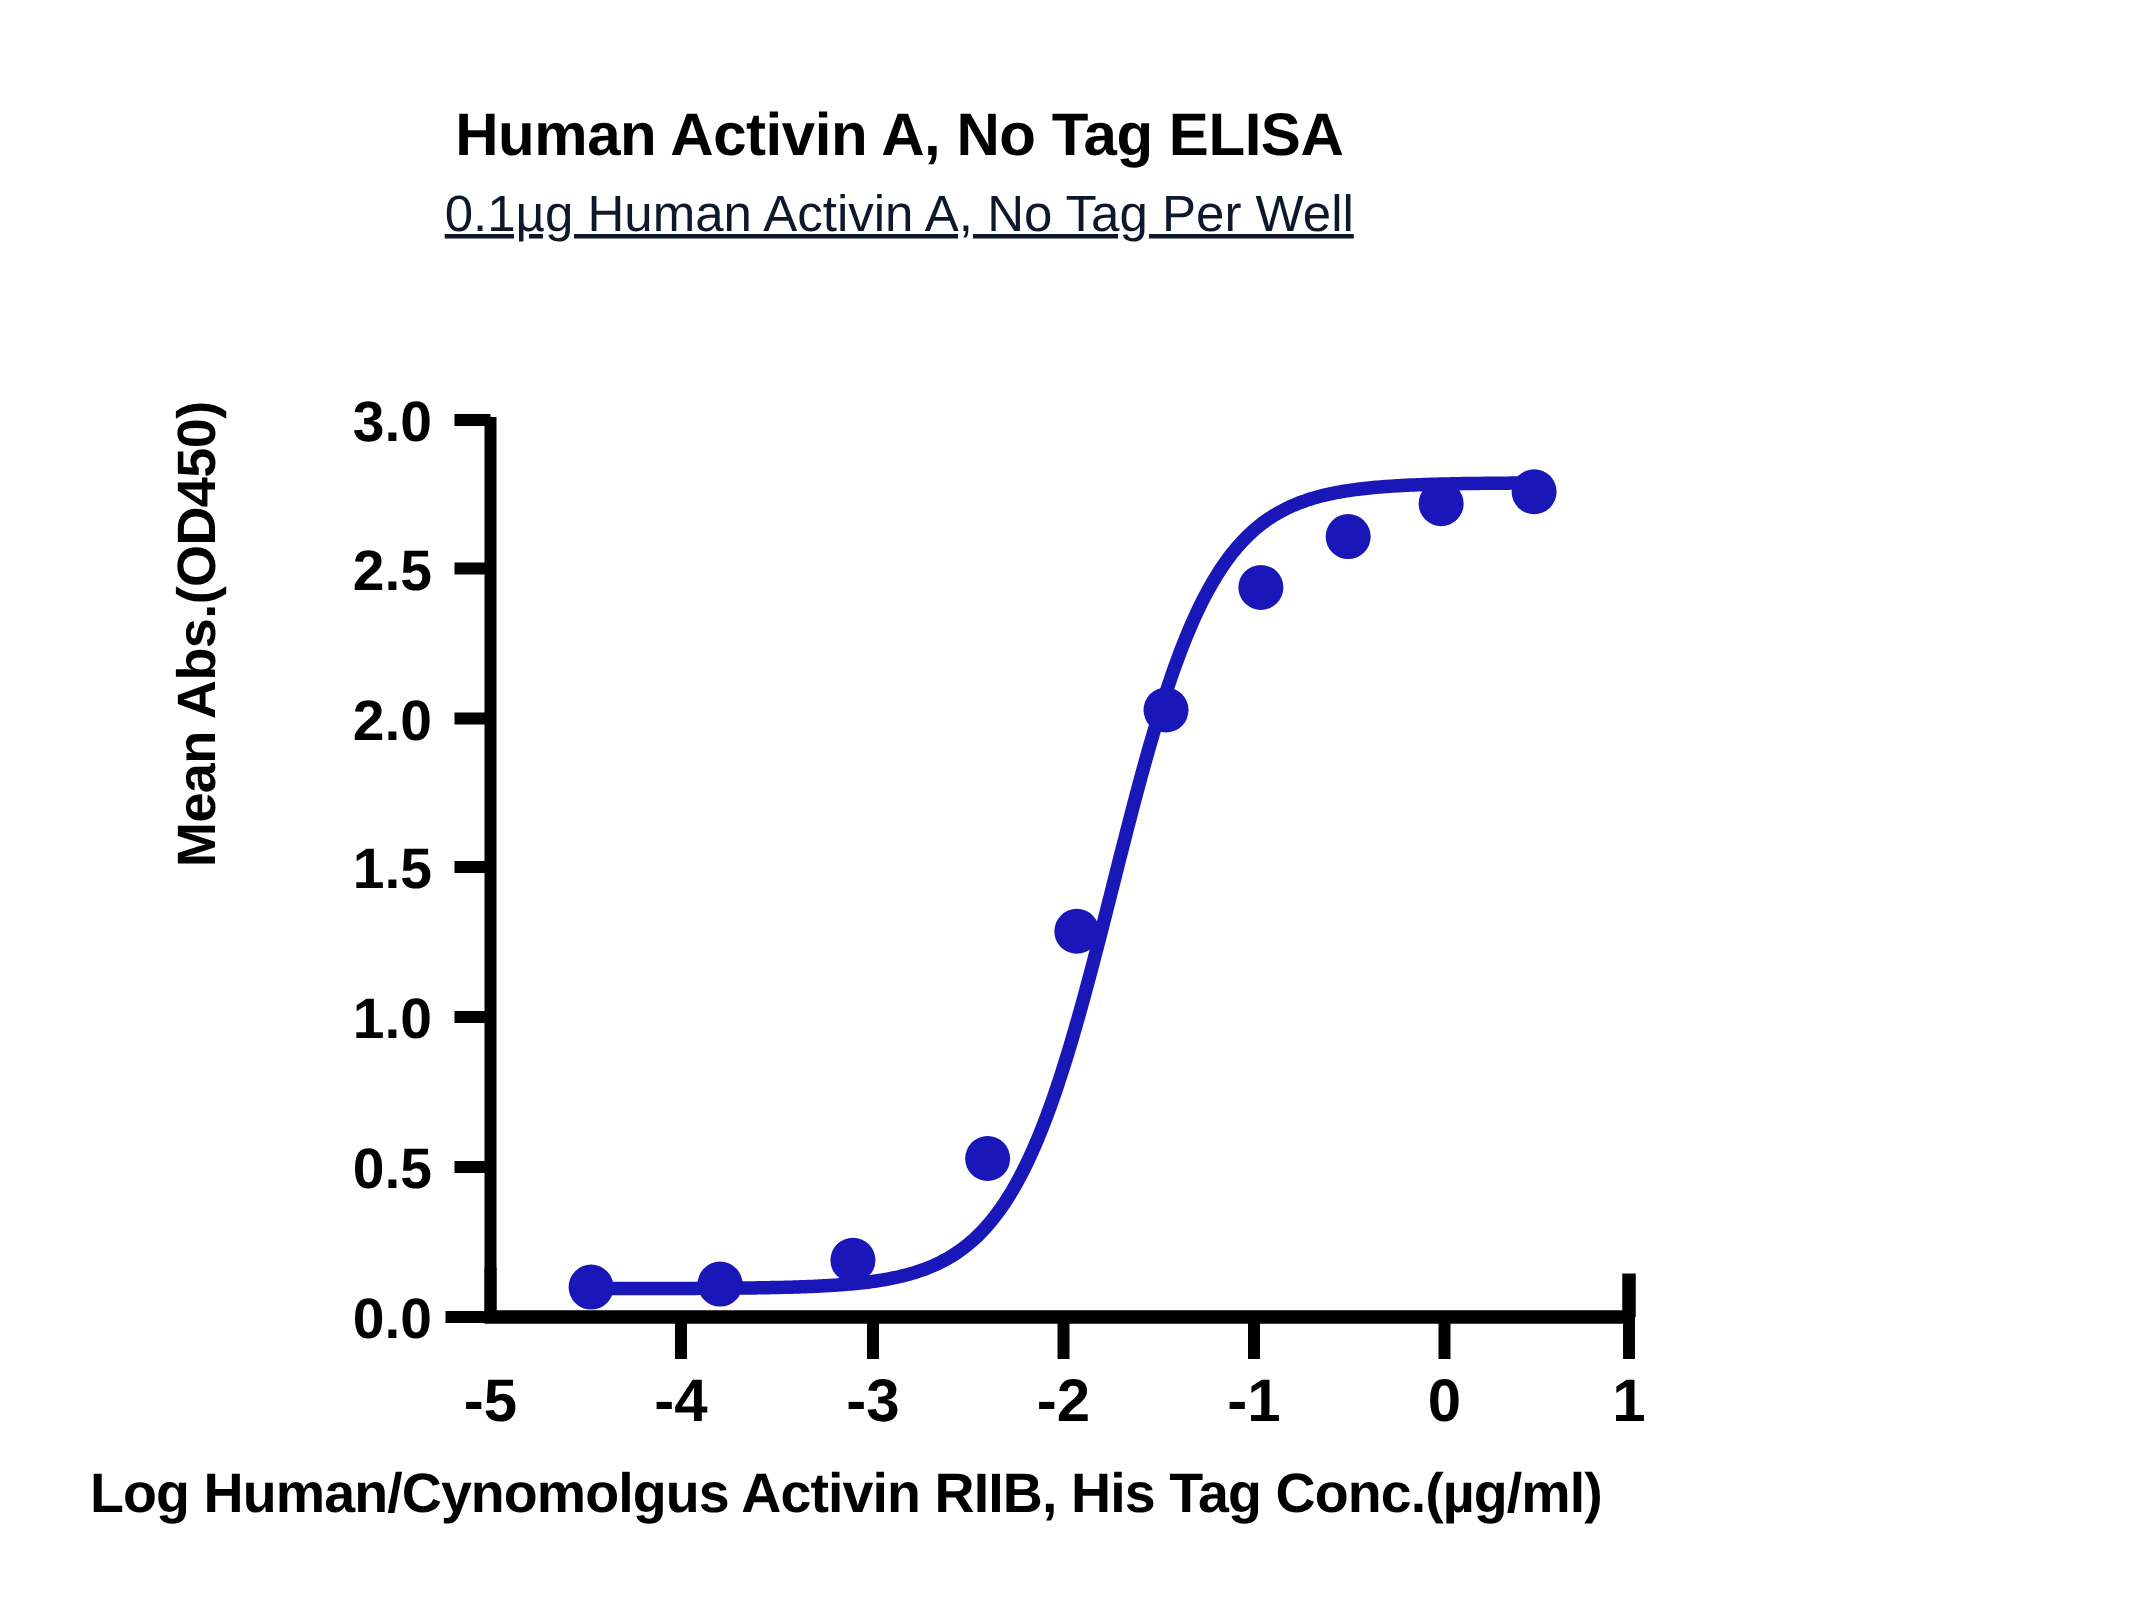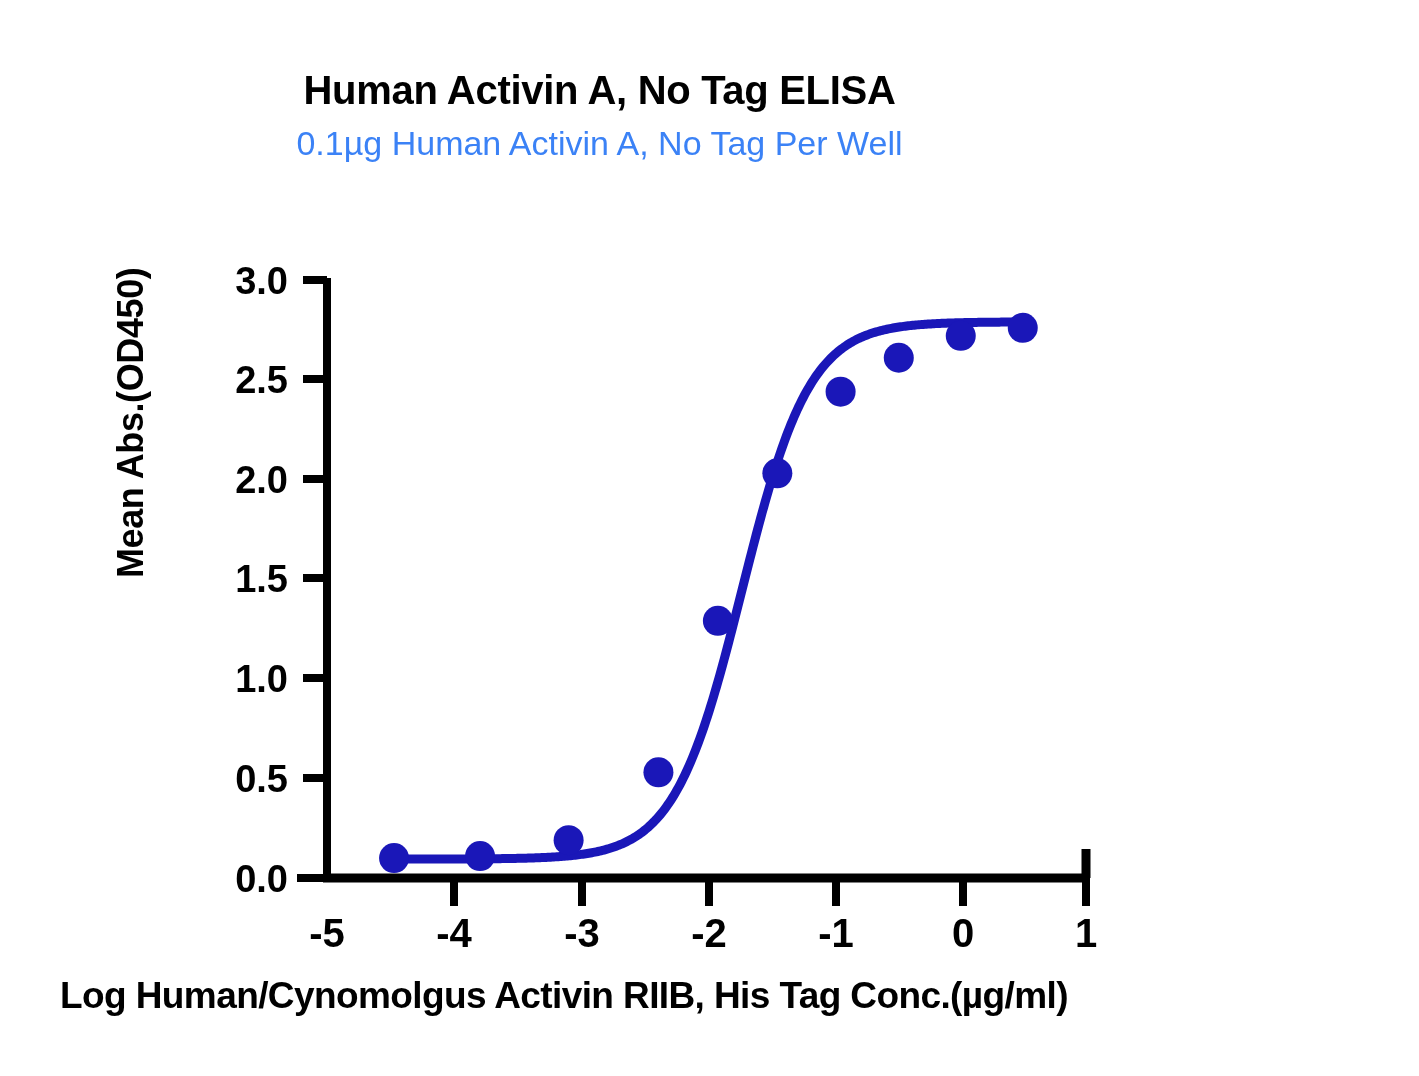--- a/index.html
+++ b/index.html
@@ -33,24 +33,25 @@
     font-size: 40px;
     font-weight: bold;
     color: #000000;
     letter-spacing: -0.3px;
     line-height: 48px;
     white-space: nowrap;
   }
   .chart-subtitle {
     font-size: 34px;
     font-weight: normal;
-    color: #3b82f6;
+    color: #0f172a;
     line-height: 46px;
     margin-top: 6px;
     white-space: nowrap;
+    text-decoration: underline;
   }
   .xlabel {
     position: absolute;
     left: 0;
     top: 975px;
     width: 1128px;
     text-align: center;
     font-size: 37px;
     font-weight: bold;
     color: #000000;

